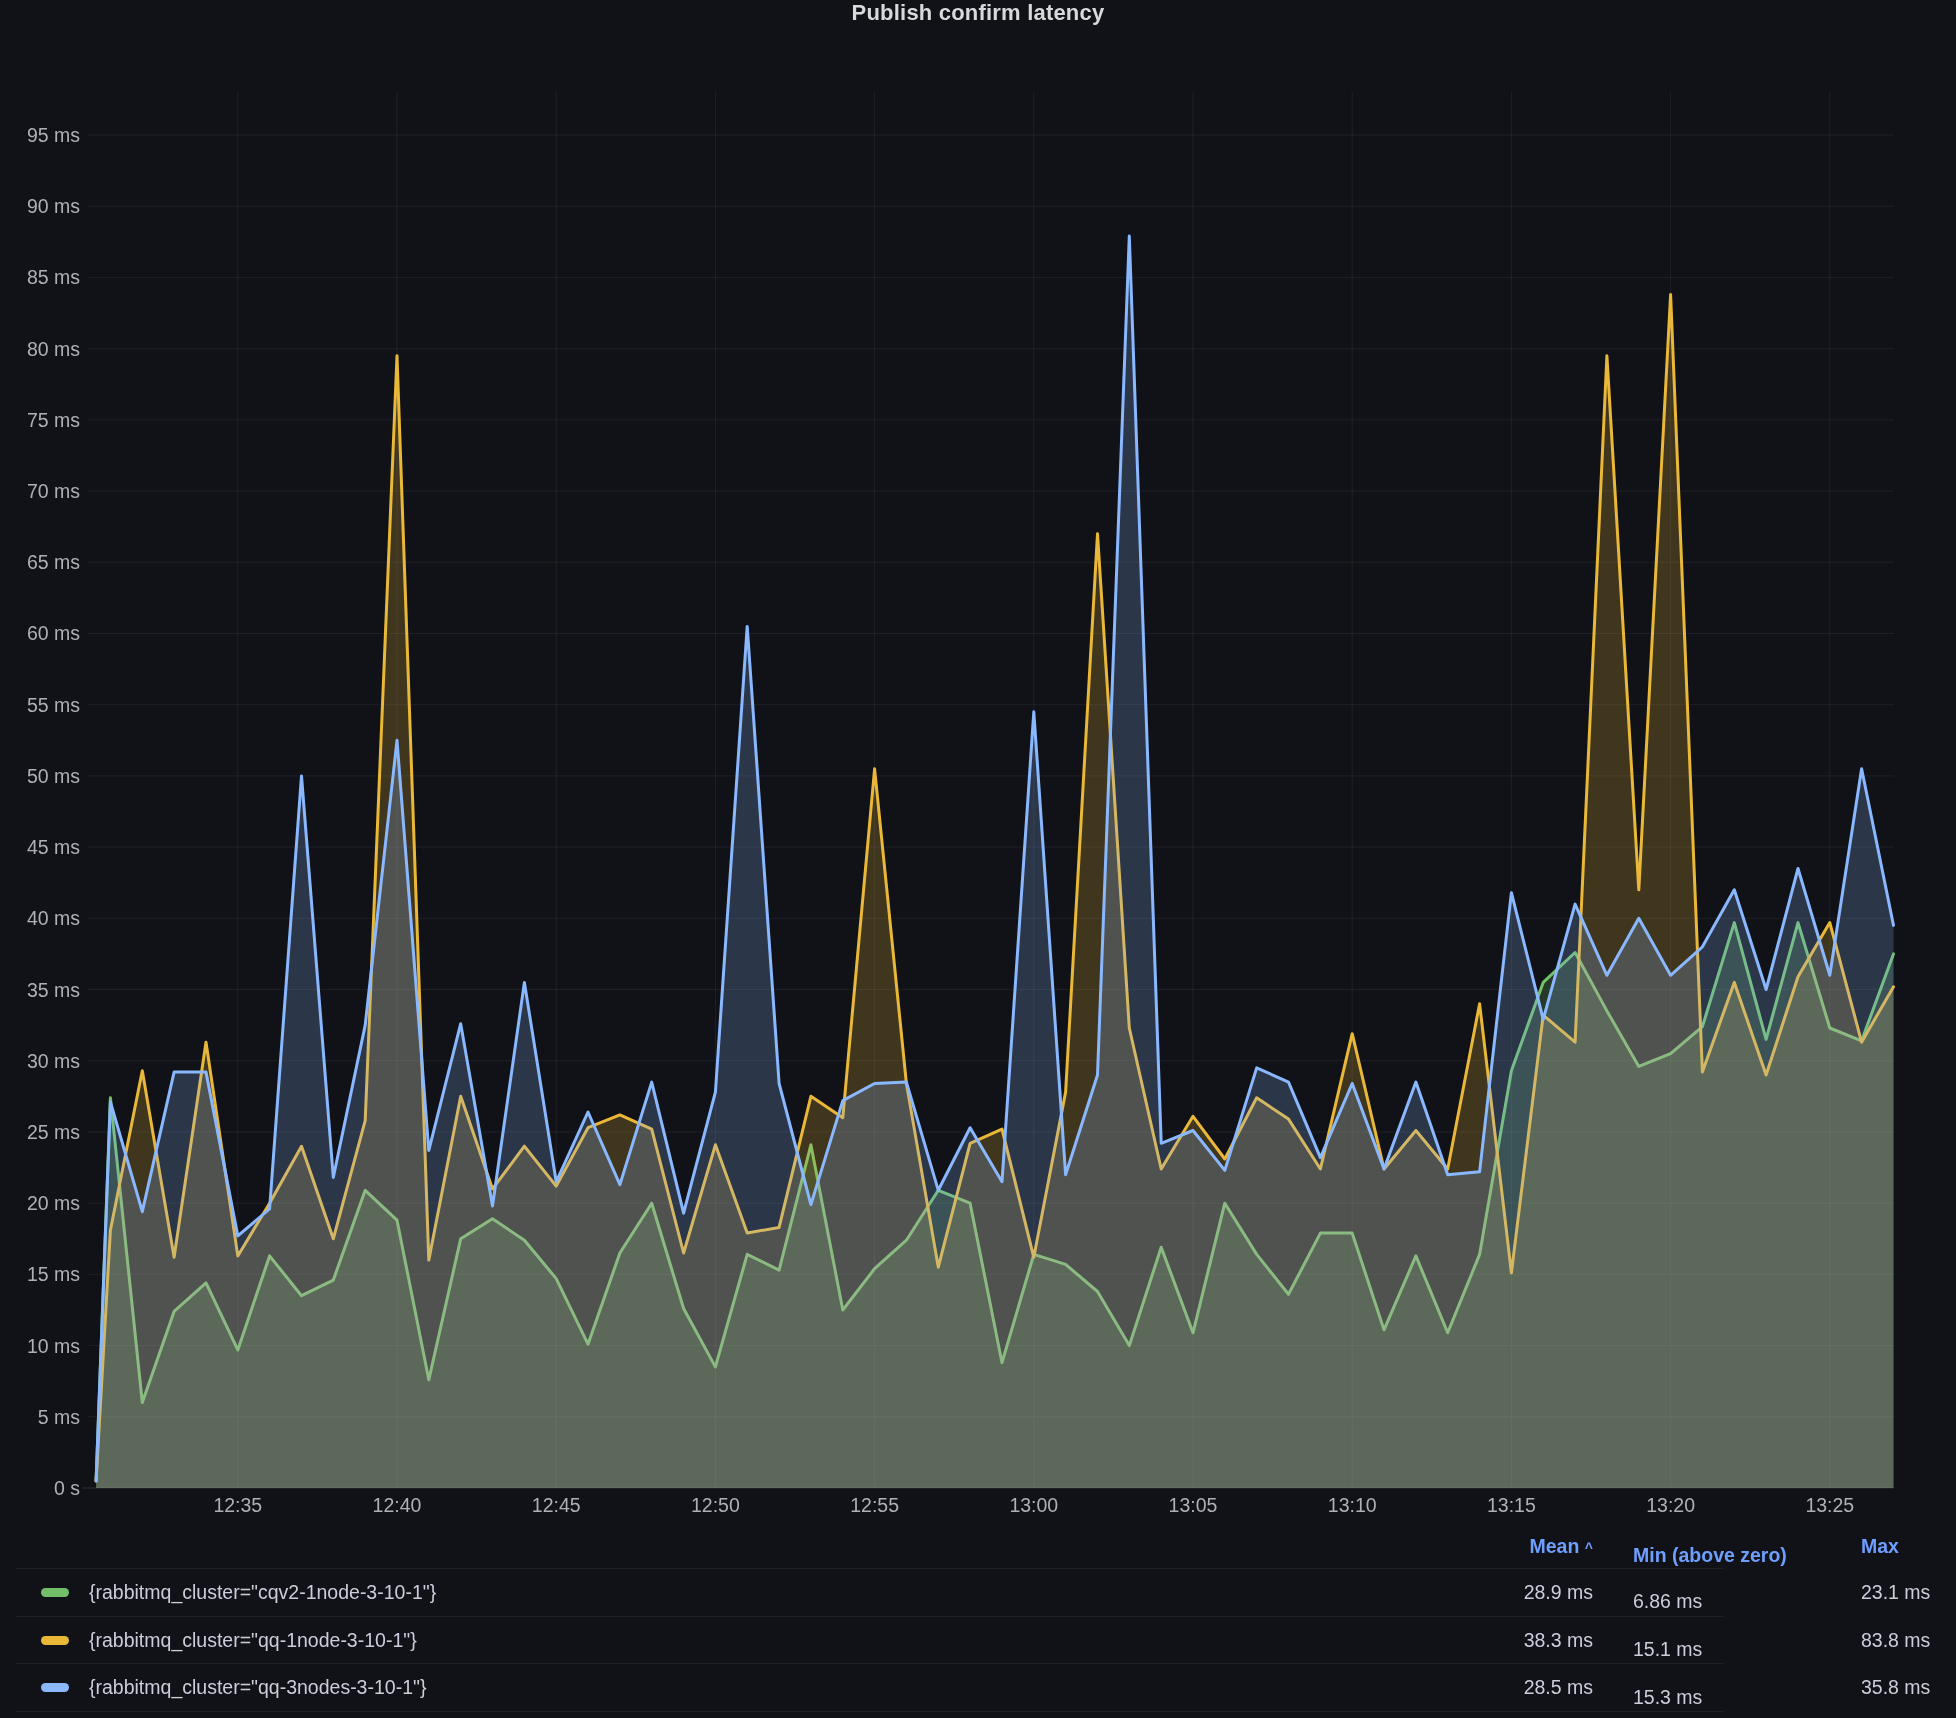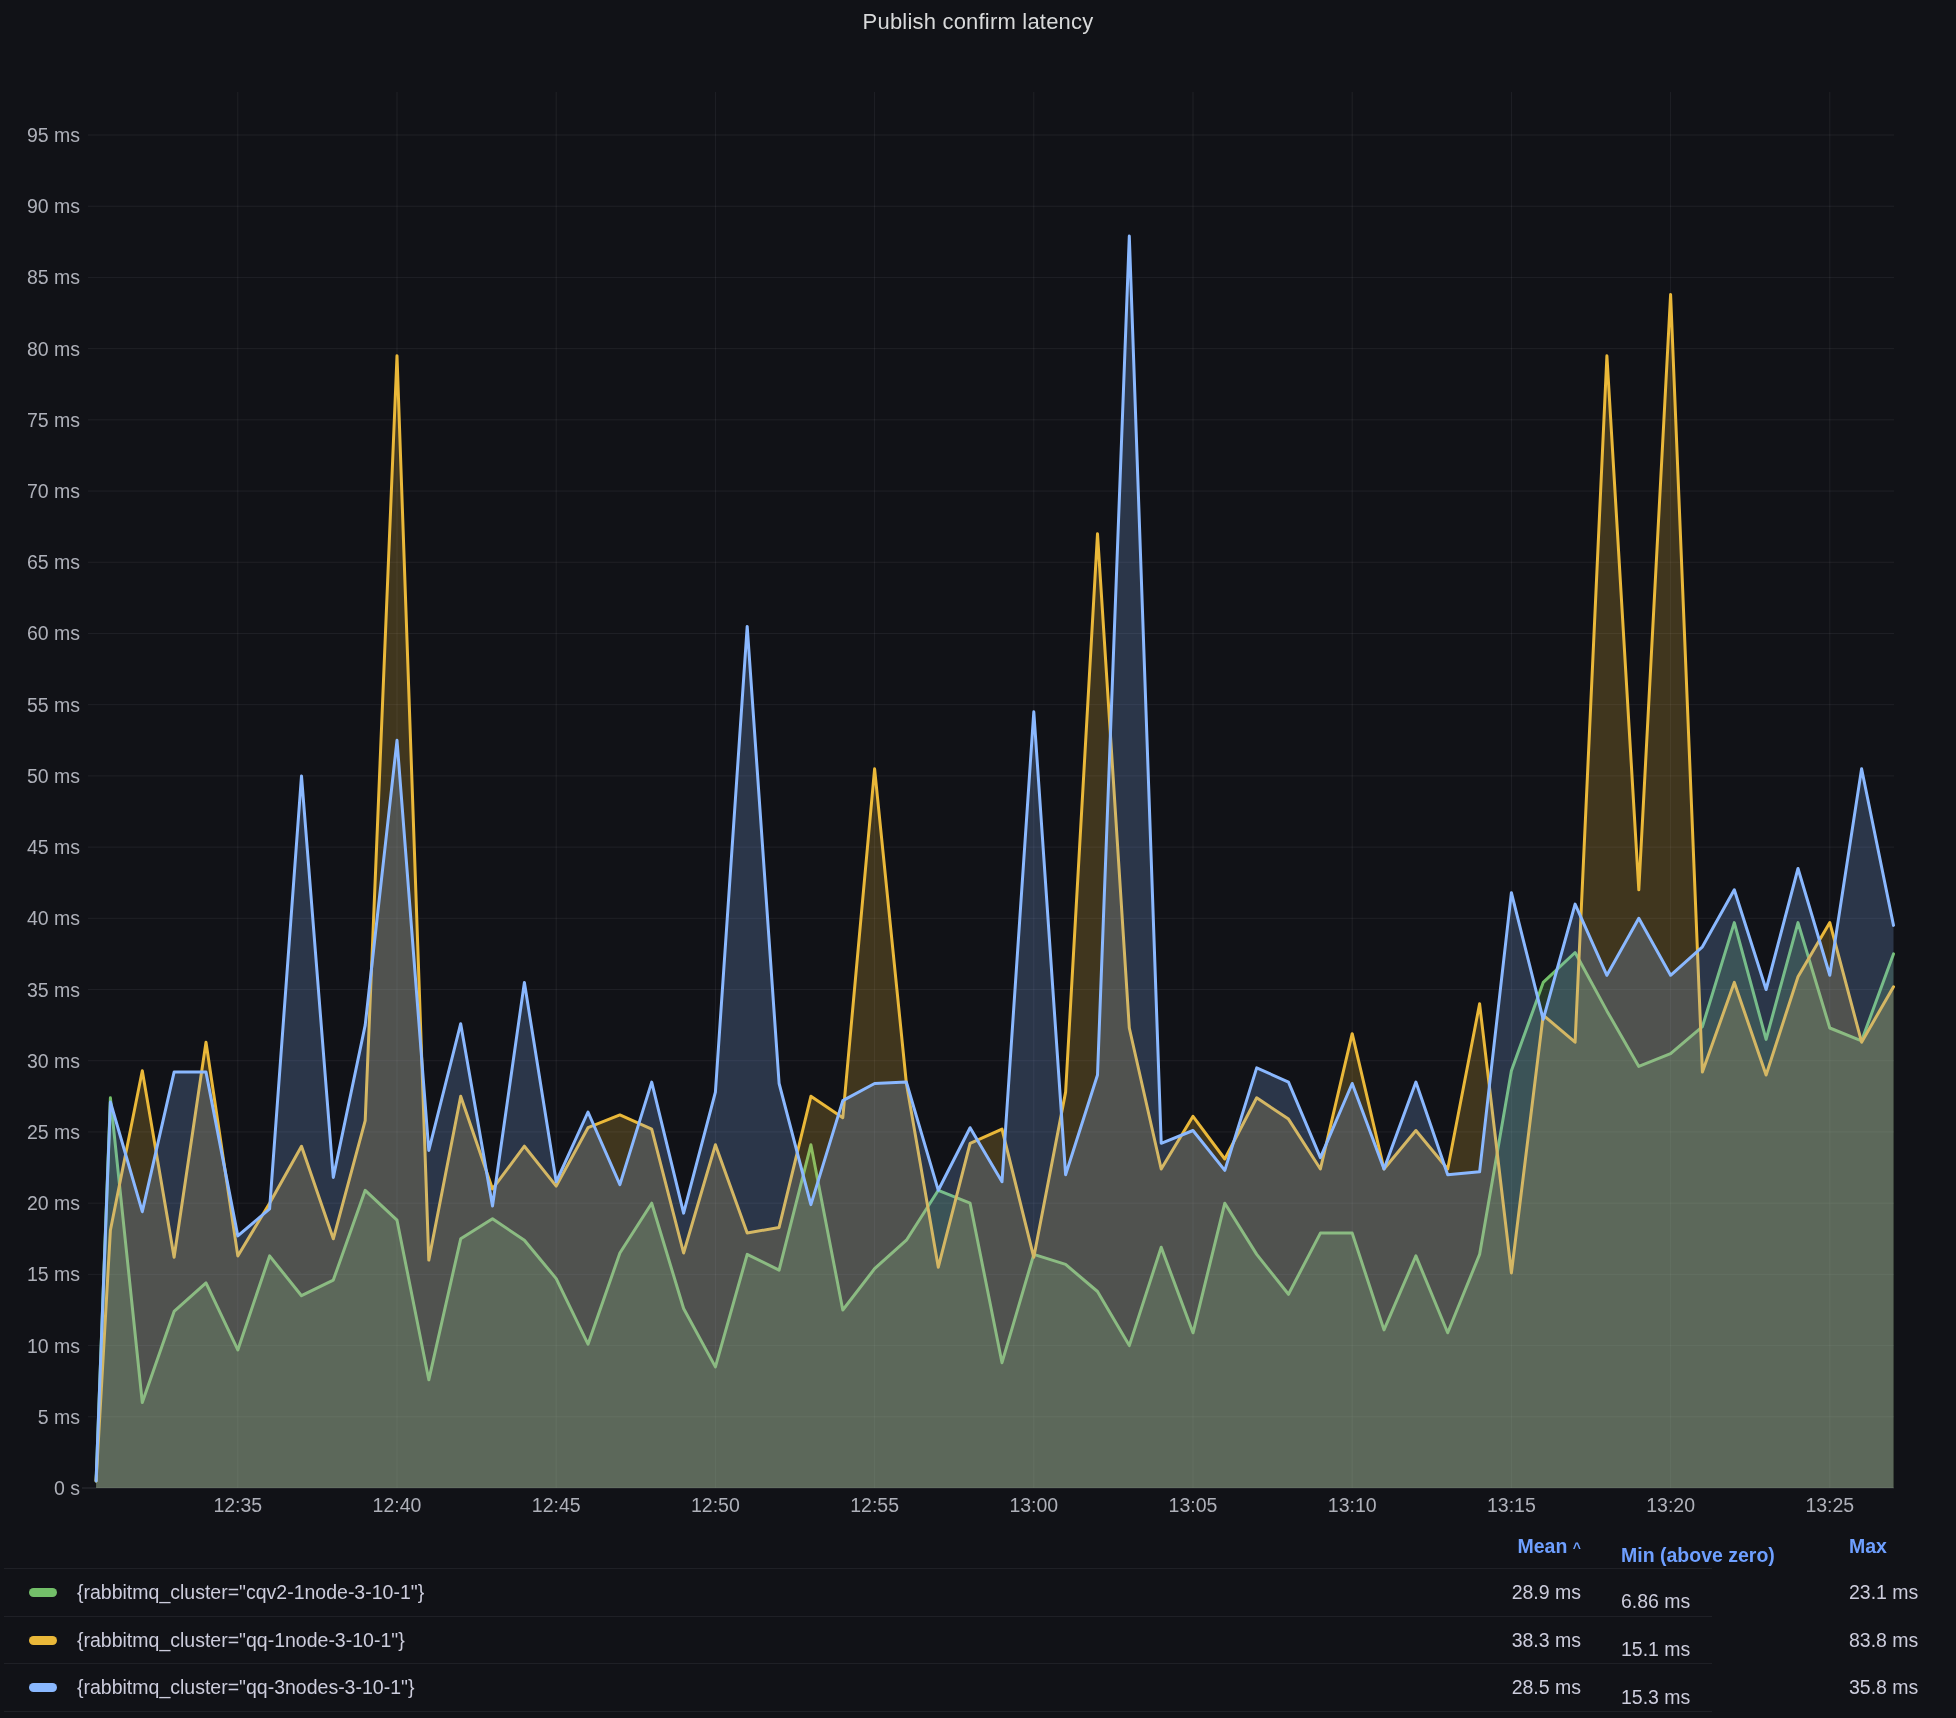--- a/index.html
+++ b/index.html
@@ -1,21 +1,21 @@
 <!DOCTYPE html>
 <html><head>
 <meta charset="utf-8">
 <style>
   html,body{margin:0;padding:0;background:#111217;width:1956px;height:1718px;overflow:hidden;
     font-family:"Liberation Sans",sans-serif;-webkit-font-smoothing:antialiased;}
   .panel{position:absolute;inset:0;background:#111217;}
-  .panel-title{position:absolute;top:9px;left:0;width:1956px;text-align:center;
-    font-size:22px;font-weight:400;color:#D8D9DA;letter-spacing:.2px;}
+  .panel-title{position:absolute;top:0;left:0;width:1956px;text-align:center;
+    font-size:22px;font-weight:700;color:#D8D9DA;letter-spacing:.2px;}
   #chart{position:absolute;top:0;left:0;}
-  .legend{position:absolute;top:1524px;left:4px;width:1708px;font-size:19.5px;color:#CCCCDC;}
+  .legend{position:absolute;top:1524px;left:16px;width:1708px;font-size:19.5px;color:#CCCCDC;}
   .lrow{display:grid;grid-template-columns:1437px 140px 268px 111px;align-items:center;height:46.7px;
     border-top:1px solid rgba(204,204,220,0.08);}
   .lrow.lhead{height:44px;border-top:none;font-weight:700;color:#6E9FFF;}
   .lrow:last-child{border-bottom:1px solid rgba(204,204,220,0.08);}
   .lcell{white-space:nowrap;overflow:hidden;}
   .colmean{text-align:right;}
   .colmin{text-align:left;padding-left:40px;margin-top:19px;}
   .colmax{text-align:left;}
   .llabel{display:flex;align-items:center;cursor:pointer;}
   .swatch{display:inline-block;width:28px;height:9px;border-radius:5px;margin:0 20px 0 25px;flex:0 0 auto;}

